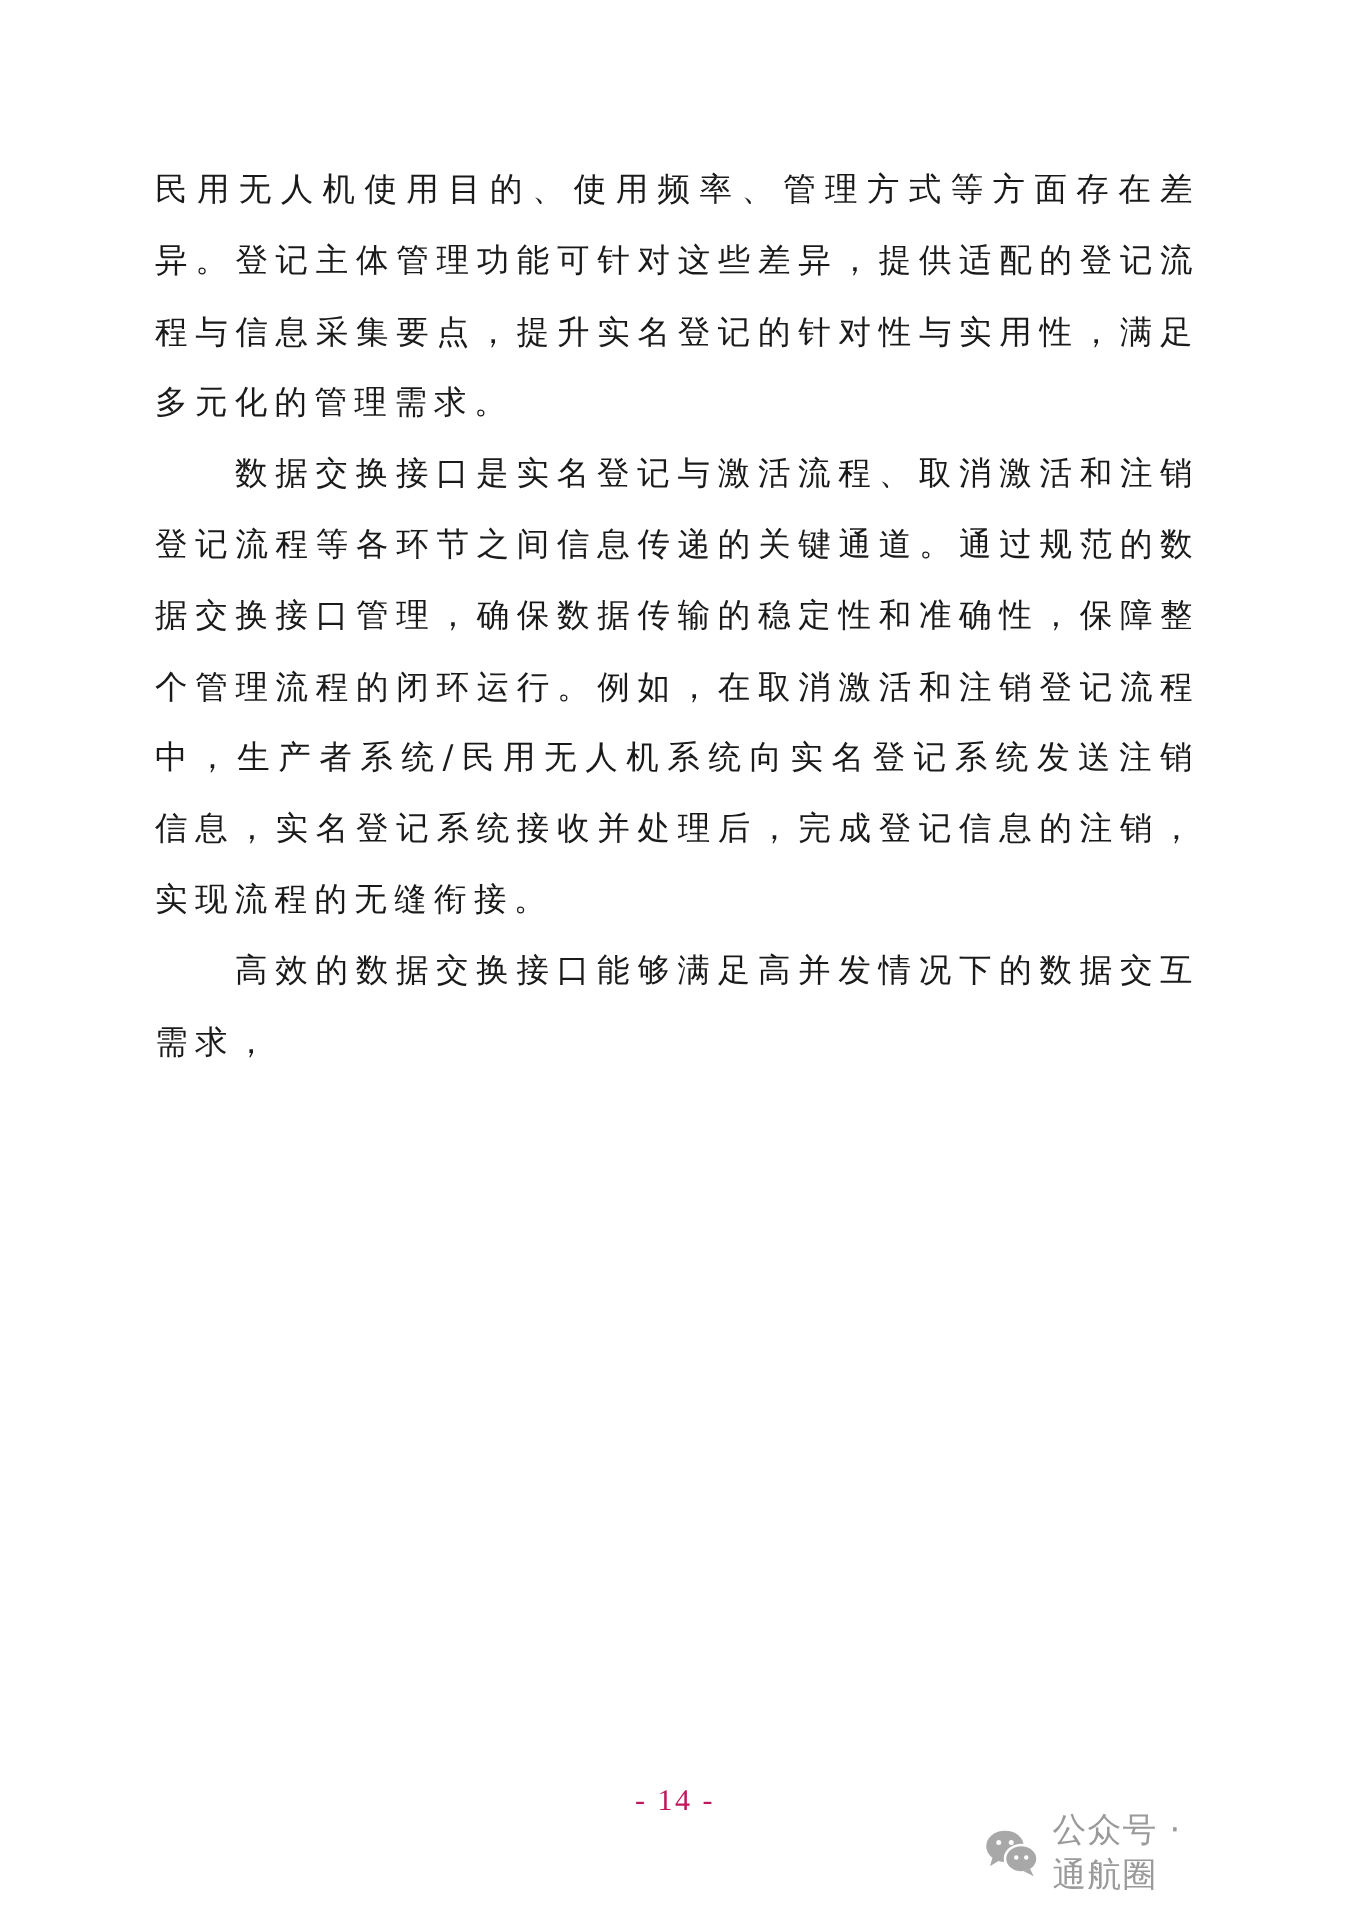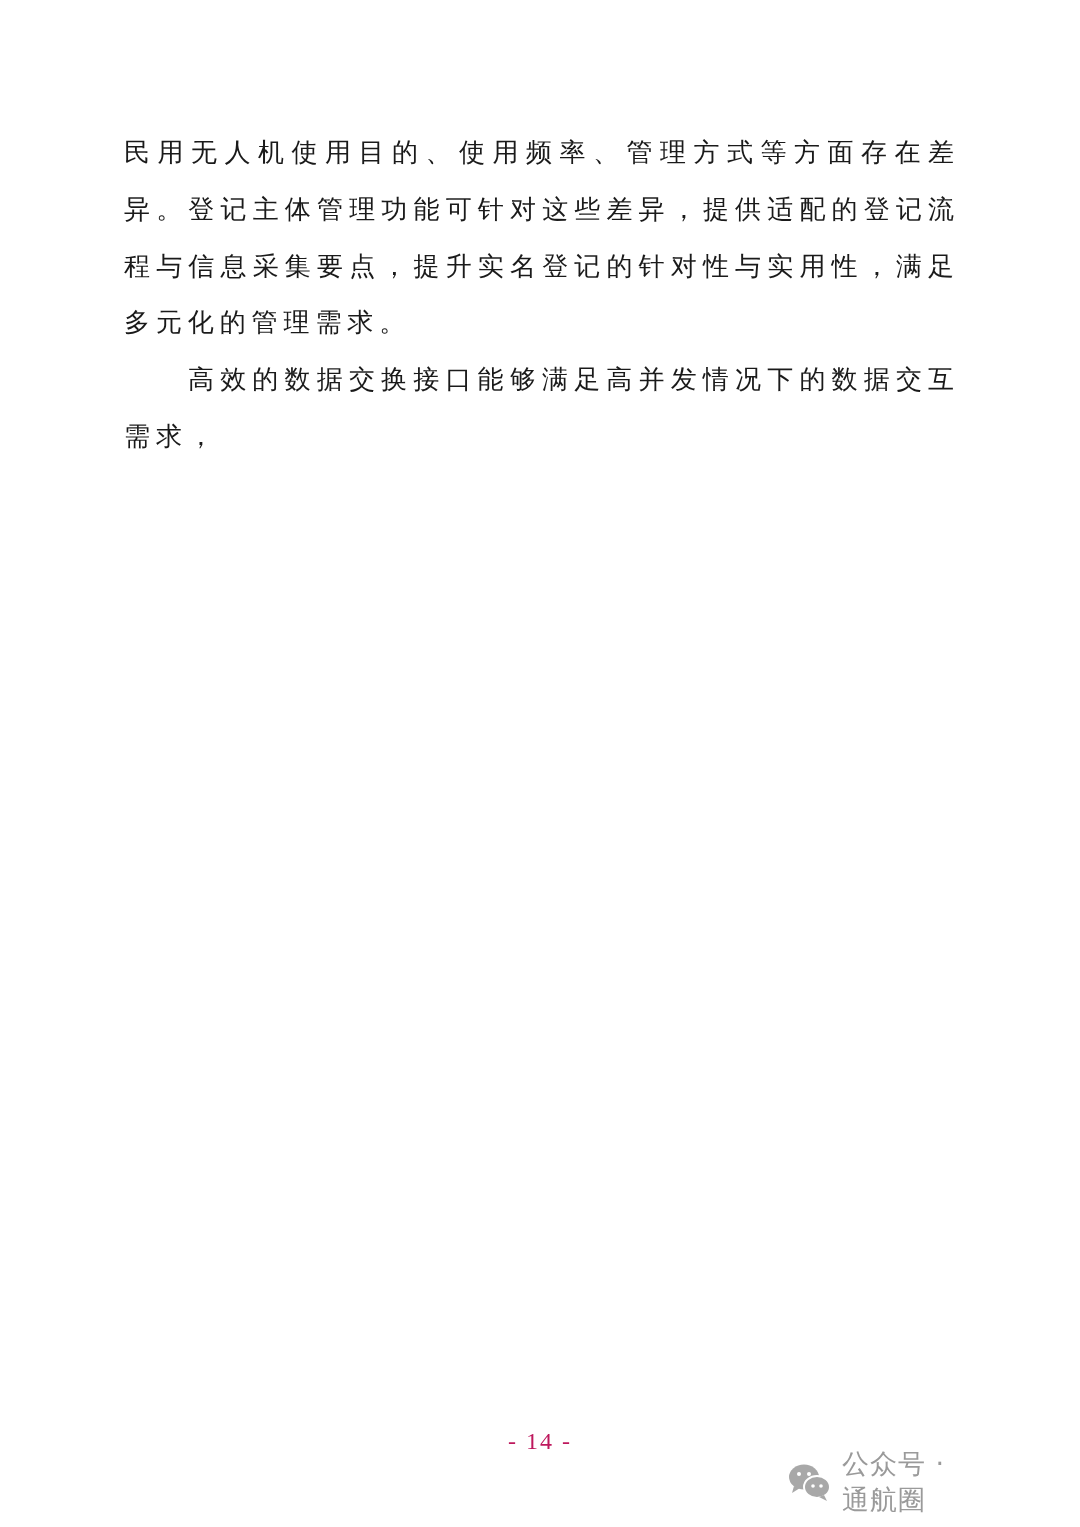--- a/index.html
+++ b/index.html
@@ -23,20 +23,21 @@
     }
     .wechat-icon { width: 44px; height: 40px; position: relative; }
     .wechat-icon svg { width: 44px; height: 40px; display: block; }
   </style>
 </head>
 <body>
 
 <div class="page">
   <div class="body-text">
     <p class="para">民用无人机使用目的、使用频率、管理方式等方面存在差异。登记主体管理功能可针对这些差异，提供适配的登记流程与信息采集要点，提升实名登记的针对性与实用性，满足多元化的管理需求。</p>
+    <p class="para indent">数据交换接口是实名登记与激活流程、取消激活和注销登记流程等各环节之间信息传递的关键通道。通过规范的数据交换接口管理，确保数据传输的稳定性和准确性，保障整个管理流程的闭环运行。例如，在取消激活和注销登记流程中，生产者系统/民用无人机系统向实名登记系统发送注销信息，实名登记系统接收并处理后，完成登记信息的注销，实现流程的无缝衔接。</p>
     <p class="para indent">高效的数据交换接口能够满足高并发情况下的数据交互需求，</p>
   </div>
 
   <div class="page-number">- 14 -</div>
 
   <div class="watermark">
     <span class="wechat-icon">
       <svg viewBox="0 0 44 40">
         <ellipse cx="16" cy="15" rx="15" ry="12.5" fill="#a8a8a8"></ellipse>
         <path d="M6 24 L4 31 L12 26 Z" fill="#a8a8a8"></path>

